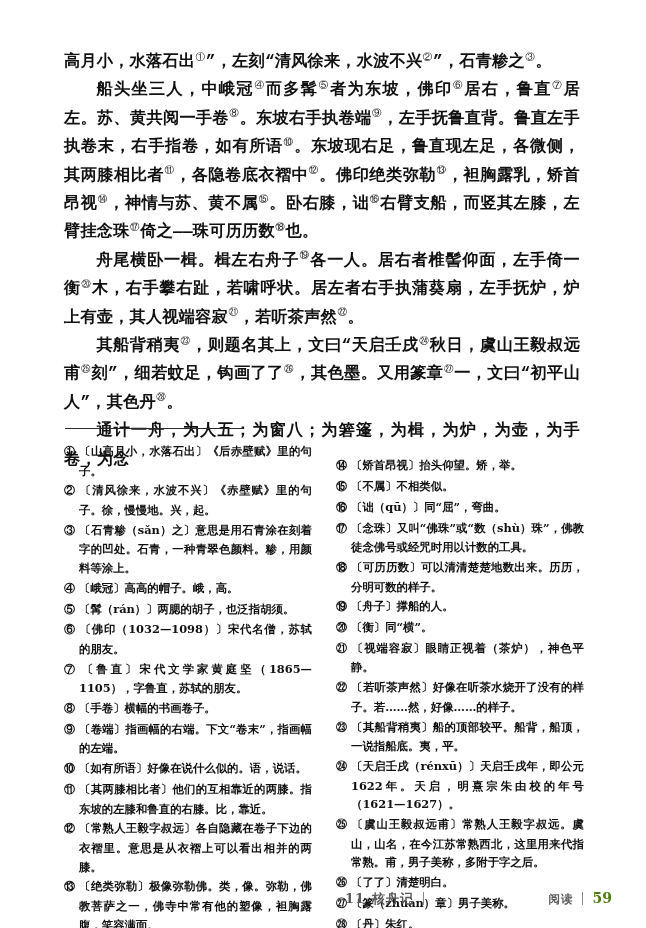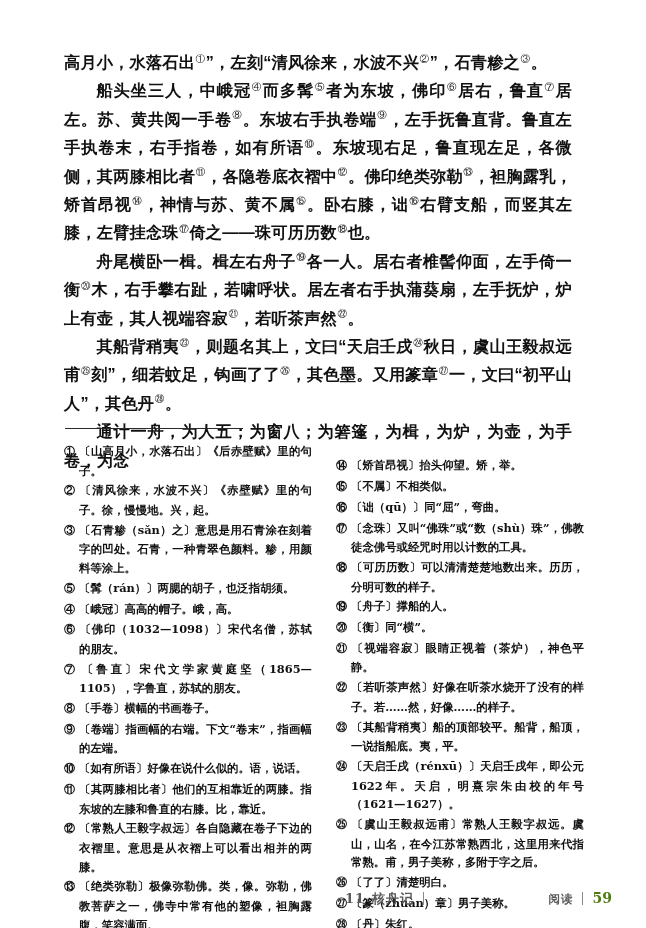--- a/index.html
+++ b/index.html
@@ -31,24 +31,24 @@
     left: 64px;
     top: 48px;
     width: 520px;
   }
   .para {
     font-size: 16.2px;
     line-height: 28.4px;
     text-align: justify;
     text-justify: inter-ideograph;
     text-indent: 2em;
-    margin: 0 12px 0 0;
+    margin: 0 4px 0 0;
     letter-spacing: 0.2px;
     font-weight: 600;
-    font-family: Liberation Sans, sans-serif;
+    font-family: Liberation Mono, monospace;
   }
   .para.first { text-indent: 0; }
 
   .para sup.fn {
     font-size: 9.5px;
     vertical-align: super;
     line-height: 0;
     font-weight: 400;
     margin: 0 0.5px;
   }
@@ -157,22 +157,22 @@
     <p class="para">通计一舟，为人五；为窗八；为箬篷，为楫，为炉，为壶，为手卷，为念</p>
   </div>
 
   <div class="divider"></div>
 
   <div class="notes">
     <div class="notes-col">
         <div class="note"><span class="marker">①</span><span>〔山高月小，水落石出〕《后赤壁赋》里的句子。</span></div>
         <div class="note"><span class="marker">②</span><span>〔清风徐来，水波不兴〕《赤壁赋》里的句子。徐，慢慢地。兴，起。</span></div>
         <div class="note"><span class="marker">③</span><span>〔石青糁（sǎn）之〕意思是用石青涂在刻着字的凹处。石青，一种青翠色颜料。糁，用颜料等涂上。</span></div>
+        <div class="note"><span class="marker">④</span><span>〔峨冠〕高高的帽子。峨，高。</span></div>
         <div class="note"><span class="marker">⑤</span><span>〔髯（rán）〕两腮的胡子，也泛指胡须。</span></div>
-        <div class="note"><span class="marker">④</span><span>〔峨冠〕高高的帽子。峨，高。</span></div>
         <div class="note"><span class="marker">⑥</span><span>〔佛印（1032—1098）〕宋代名僧，苏轼的朋友。</span></div>
         <div class="note"><span class="marker">⑦</span><span>〔鲁直〕宋代文学家黄庭坚（1865—1105），字鲁直，苏轼的朋友。</span></div>
         <div class="note"><span class="marker">⑧</span><span>〔手卷〕横幅的书画卷子。</span></div>
         <div class="note"><span class="marker">⑨</span><span>〔卷端〕指画幅的右端。下文“卷末”，指画幅的左端。</span></div>
         <div class="note"><span class="marker">⑩</span><span>〔如有所语〕好像在说什么似的。语，说话。</span></div>
         <div class="note"><span class="marker">⑪</span><span>〔其两膝相比者〕他们的互相靠近的两膝。指东坡的左膝和鲁直的右膝。比，靠近。</span></div>
         <div class="note"><span class="marker">⑫</span><span>〔常熟人王毅字叔远〕各自隐藏在卷子下边的衣褶里。意思是从衣褶上可以看出相并的两膝。</span></div>
         <div class="note"><span class="marker">⑬</span><span>〔绝类弥勒〕极像弥勒佛。类，像。弥勒，佛教菩萨之一，佛寺中常有他的塑像，袒胸露腹，笑容满面。</span></div>
       </div>
     <div class="notes-col">

